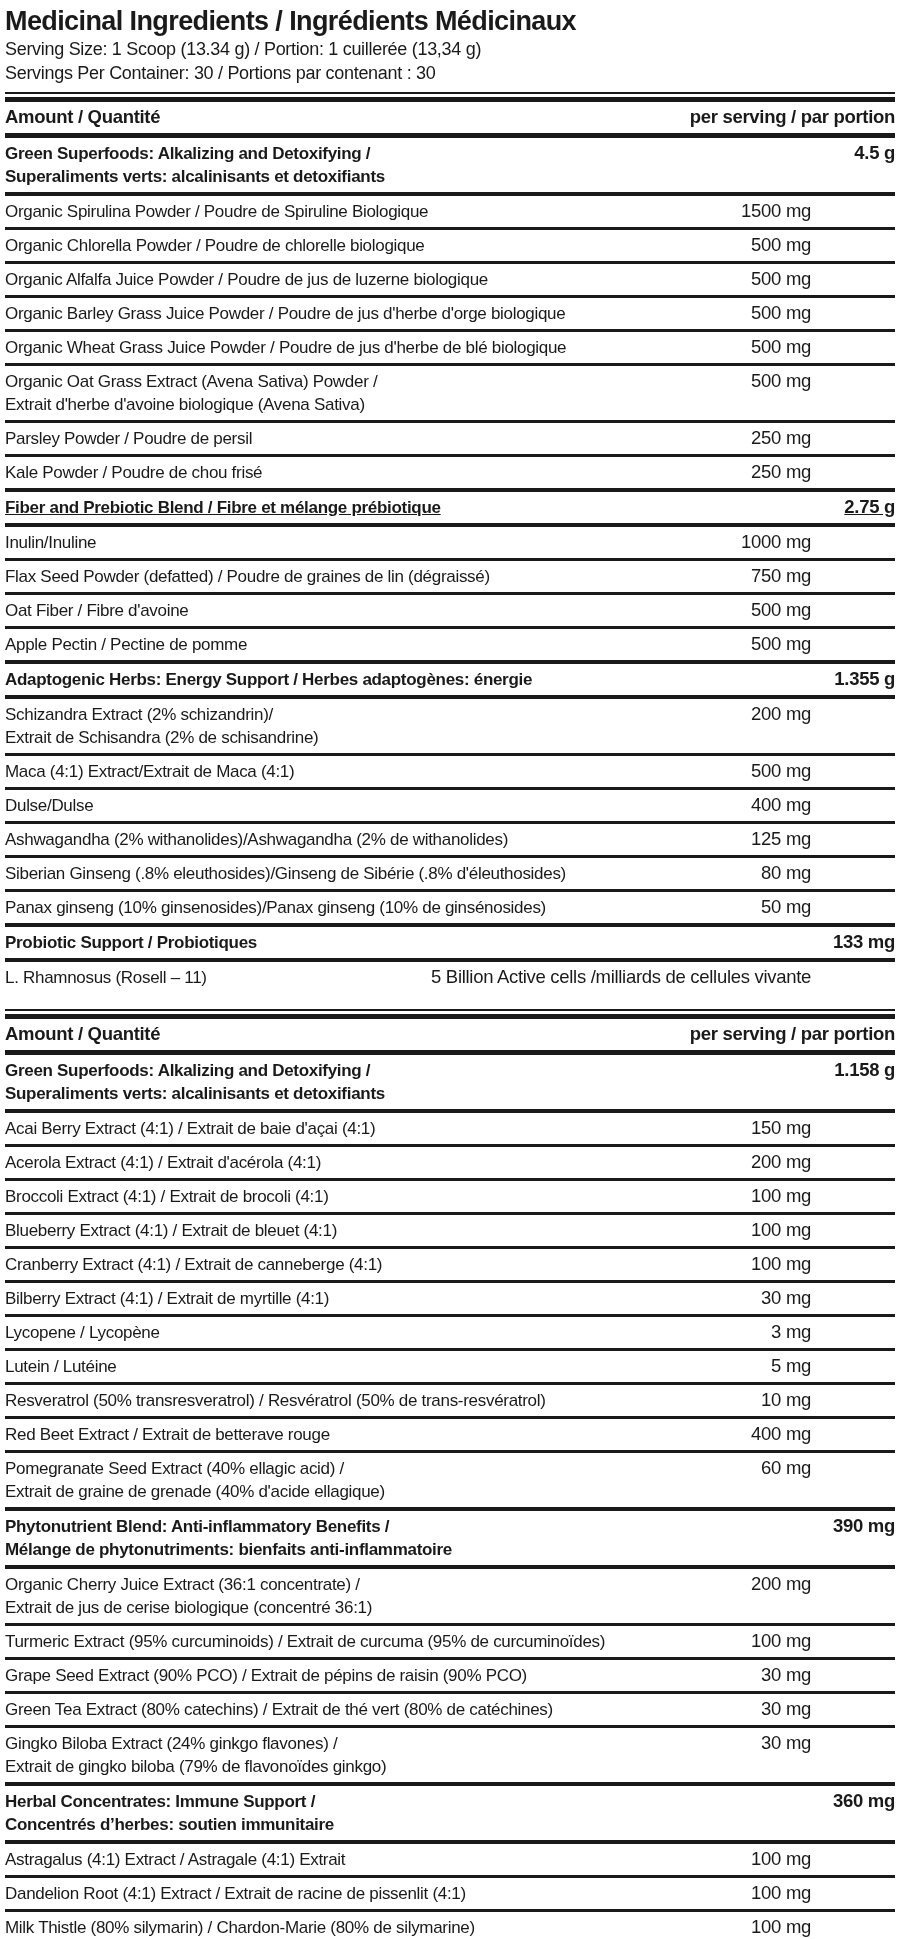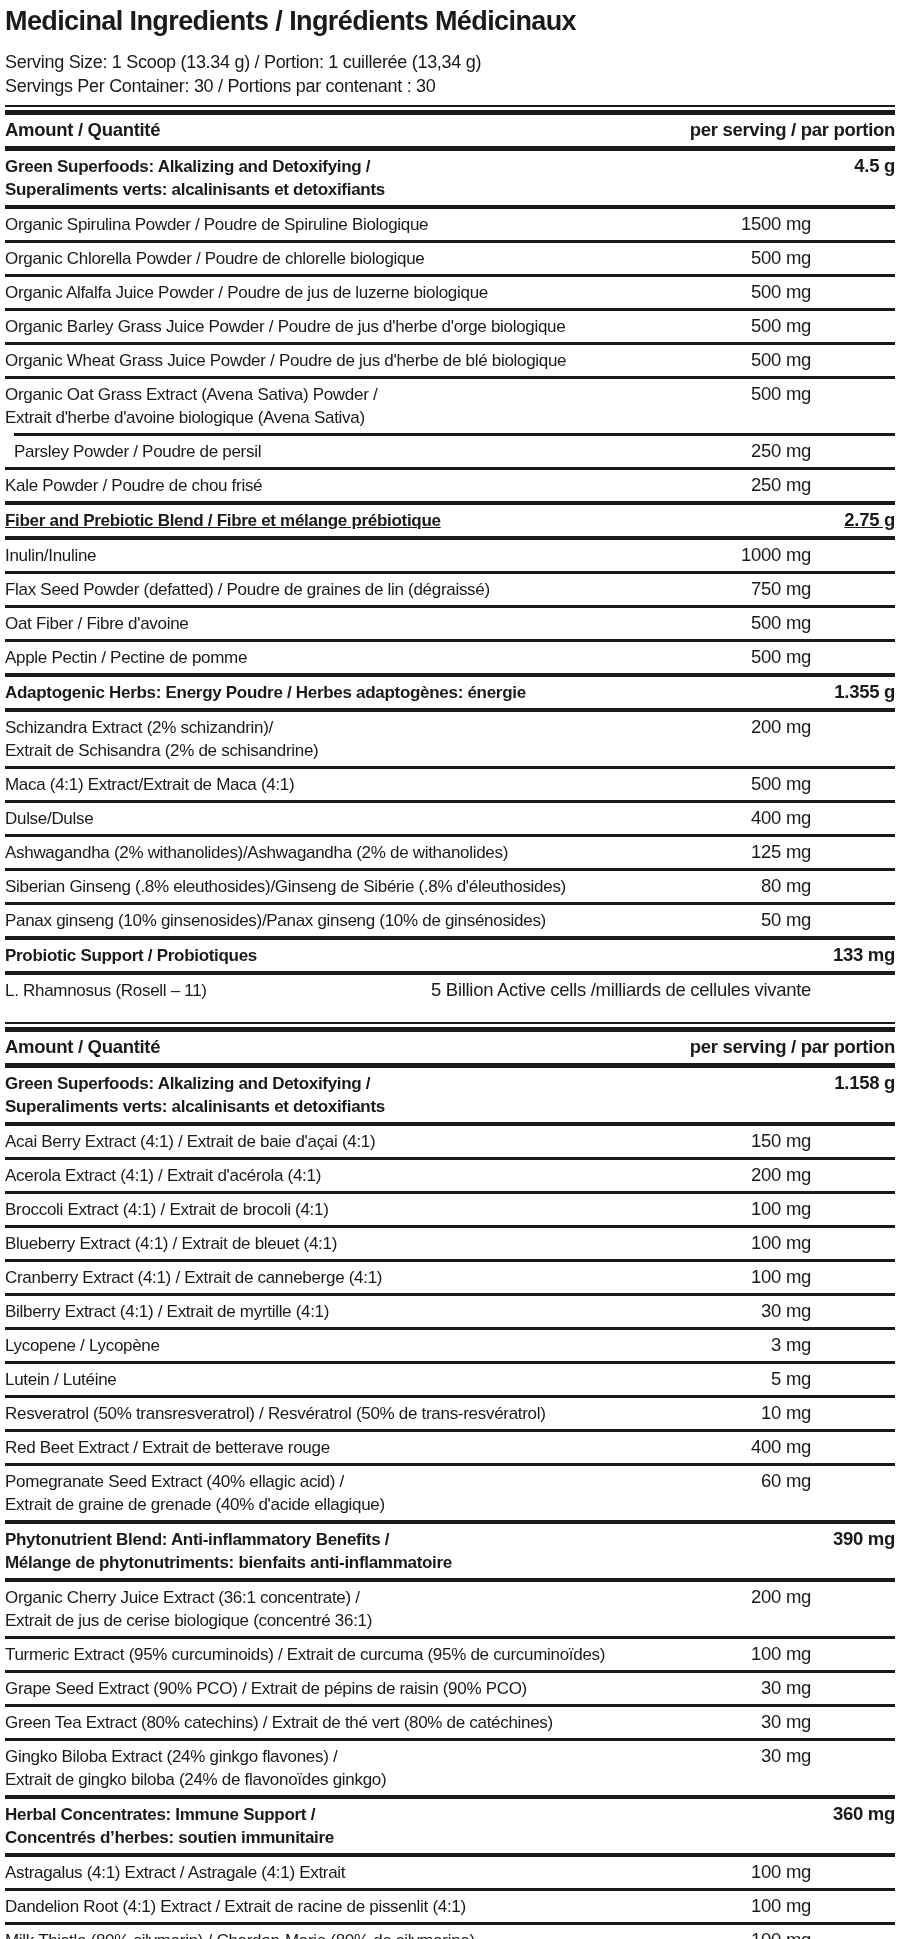--- a/index.html
+++ b/index.html
@@ -5,21 +5,21 @@
   html, body { margin: 0; padding: 0; }
   body {
     width: 900px; height: 1939px; overflow: hidden;
     background: #ffffff;
     font-family: "Liberation Sans", "DejaVu Sans", sans-serif;
     color: #1a1a1a;
     letter-spacing: -0.3px;
   }
   .label { padding: 6px 5px 0 5px; }
   .panel-title {
-    margin: 0 0 15px 0;
+    margin: 0 0 2px 0;
     font-size: 27px; font-weight: bold; line-height: 30px;
     letter-spacing: -0.6px;
   }
   .serving-line { font-size: 18px; line-height: 23.5px; }
   .serving-block { margin-bottom: 7px; }
 
   .rule-thin  { height: 2px; background: #1a1a1a; }
   .rule-gap   { height: 3px; background: transparent; }
   .rule-heavy { height: 5px; background: #1a1a1a; }
 
@@ -94,21 +94,21 @@
             <span class="val">500 mg</span>
           </div>
         </div>
         <div class="row item" style="border-top-width: 3px; border-top-color: rgb(26, 26, 26);">
           <div class="rline">
             <span class="nm">Organic Oat Grass Extract (Avena Sativa) Powder /</span>
             <span class="val">500 mg</span>
           </div>
           <div class="nm l2">Extrait d'herbe d'avoine biologique (Avena Sativa)</div>
         </div>
-        <div class="row item" style="border-top-width: 3px; border-top-color: rgb(26, 26, 26); margin-left: 9px;">
+        <div class="row item" style="border-top-width: 3px; border-top-color: rgb(26, 26, 26);">
           <div class="rline">
             <span class="nm">Parsley Powder / Poudre de persil</span>
             <span class="val">250 mg</span>
           </div>
         </div>
         <div class="row item" style="border-top-width: 3px; border-top-color: rgb(26, 26, 26);">
           <div class="rline">
             <span class="nm">Kale Powder / Poudre de chou frisé</span>
             <span class="val">250 mg</span>
           </div>
@@ -138,21 +138,21 @@
           </div>
         </div>
         <div class="row item" style="border-top-width: 3px; border-top-color: rgb(26, 26, 26);">
           <div class="rline">
             <span class="nm">Apple Pectin / Pectine de pomme</span>
             <span class="val">500 mg</span>
           </div>
         </div>
         <div class="row section" style="border-top-width: 4px; border-top-color: rgb(26, 26, 26);">
           <div class="rline">
-            <span class="nm">Adaptogenic Herbs: Energy Poudre / Herbes adaptogènes: énergie</span>
+            <span class="nm">Adaptogenic Herbs: Energy Support / Herbes adaptogènes: énergie</span>
             <span class="val">1.355 g</span>
           </div>
         </div>
         <div class="row item" style="border-top-width: 4px; border-top-color: rgb(26, 26, 26);">
           <div class="rline">
             <span class="nm">Schizandra Extract (2% schizandrin)/</span>
             <span class="val">200 mg</span>
           </div>
           <div class="nm l2">Extrait de Schisandra (2% de schisandrine)</div>
         </div>
@@ -312,21 +312,21 @@
           <div class="rline">
             <span class="nm">Green Tea Extract (80% catechins) / Extrait de thé vert (80% de catéchines)</span>
             <span class="val">30 mg</span>
           </div>
         </div>
         <div class="row item" style="border-top-width: 3px; border-top-color: rgb(26, 26, 26);">
           <div class="rline">
             <span class="nm">Gingko Biloba Extract (24% ginkgo flavones) /</span>
             <span class="val">30 mg</span>
           </div>
-          <div class="nm l2">Extrait de gingko biloba (24% de flavonoïdes ginkgo)</div>
+          <div class="nm l2">Extrait de gingko biloba (79% de flavonoïdes ginkgo)</div>
         </div>
         <div class="row section" style="border-top-width: 4px; border-top-color: rgb(26, 26, 26);">
           <div class="rline">
             <span class="nm">Herbal Concentrates: Immune Support /</span>
             <span class="val">360 mg</span>
           </div>
           <div class="nm l2">Concentrés d’herbes: soutien immunitaire</div>
         </div>
         <div class="row item" style="border-top-width: 4px; border-top-color: rgb(26, 26, 26);">
           <div class="rline">

